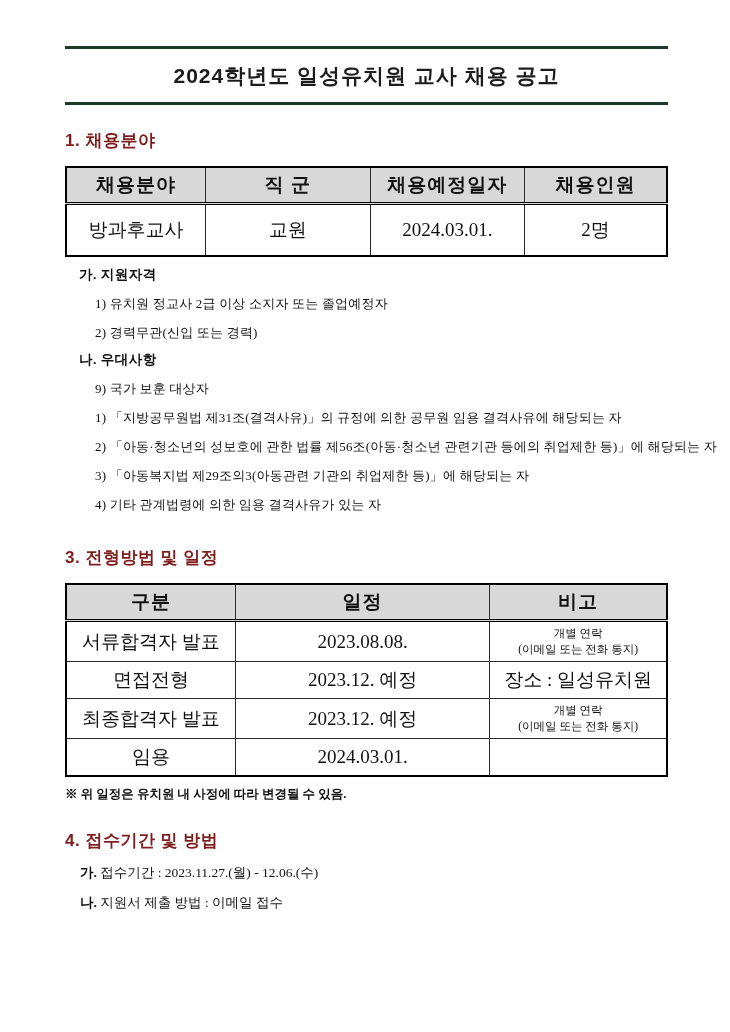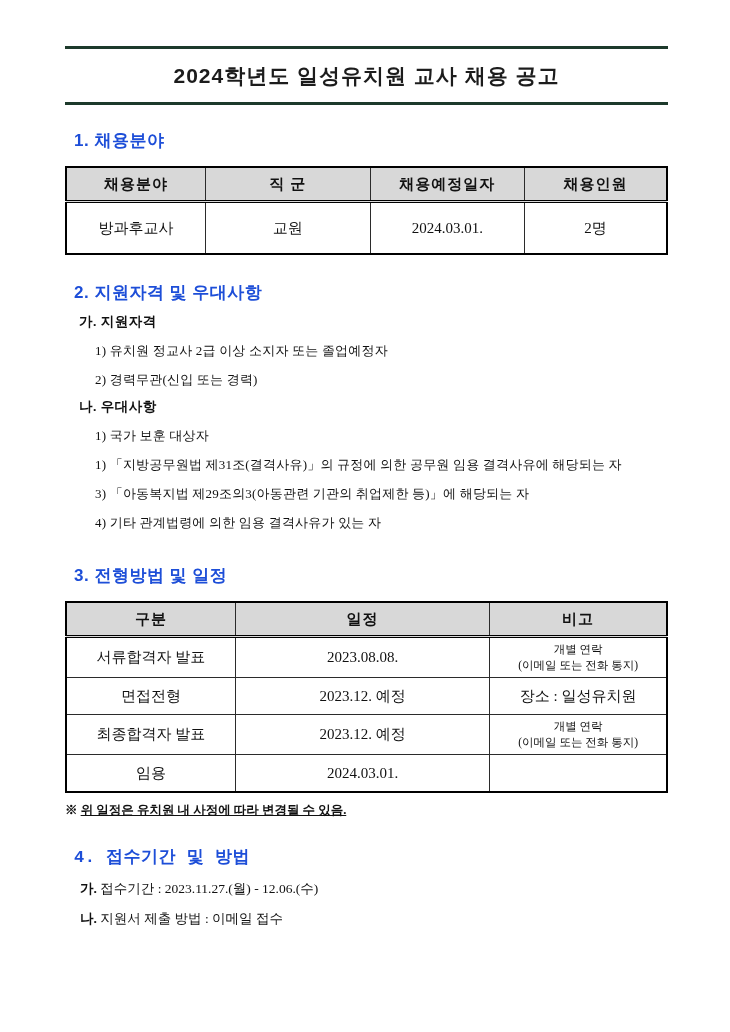--- a/index.html
+++ b/index.html
@@ -33,40 +33,40 @@
     font-size:21px;
     font-weight:700;
     letter-spacing:1px;
     color:#1c1c1c;
   }
   
   .sec-heading{
     font-family:"Liberation Sans","DejaVu Sans",sans-serif;
     font-size:17px;
     font-weight:700;
-    color:#1d4ed8;
-    margin:9px;
+    color:#7f1d1d;
+    margin:0;
     letter-spacing:0.5px;
   }
   .mt-s1{margin-top:24px;}
   .mt-s2{margin-top:26px;}
   .mt-s3{margin-top:32px;}
-  .mt-s4{margin-top:26px;font-family:Liberation Mono, monospace;}
+  .mt-s4{margin-top:26px;}
   
   table.tbl{
     width:100%;
     border-collapse:collapse;
     margin-top:14px;
     table-layout:fixed;
   }
   table.tbl th,table.tbl td{
     border:1px solid #2b2b2b;
     text-align:center;
     vertical-align:middle;
-    font-size:15px;
+    font-size:19px;
     padding:4px 2px;
   }
   table.tbl{border:2px solid #000;}
   table.tbl th{
     background:var(--hdr-bg);
     font-family:"Liberation Sans","DejaVu Sans",sans-serif;
     font-weight:700;
     height:24px;
     border-bottom:3px double #000;
     letter-spacing:1px;
@@ -91,21 +91,21 @@
     margin:11px 0 0 30px;
     white-space:nowrap;
     letter-spacing:0.2px;
   }
   
   .tbl-note{
     margin-top:9px;
     font-size:12.5px;
     font-weight:700;
   }
-  .tbl-note .underline{text-decoration:underline;}
+  .tbl-note .underline{}
   
   .s4-item{
     font-size:13.5px;
     margin:12px 0 0 15px;
     white-space:nowrap;
   }
   .s4-item .s4-label{font-weight:700;}
 </style>
 </head>
 <body>
@@ -135,32 +135,32 @@
     <tbody>
       <tr>
         <td>방과후교사</td>
         <td>교원</td>
         <td>2024.03.01.</td>
         <td>2명</td>
       </tr>
     </tbody>
   </table>
 
-  <h2 class="sec-heading mt-s2">2. 지원자격 및 우대사항</h2>
   <div class="group">
     <div class="group-label">가. 지원자격</div>
     <div class="item">1) 유치원 정교사 2급 이상 소지자 또는 졸업예정자</div>
     <div class="item">2) 경력무관(신입 또는 경력)</div>
   </div>
   <div class="group">
     <div class="group-label">나. 우대사항</div>
-    <div class="item">1) 국가 보훈 대상자</div>
+    <div class="item">9) 국가 보훈 대상자</div>
   </div>
   <div class="group">
     <div class="item">1) 「지방공무원법 제31조(결격사유)」의 규정에 의한 공무원 임용 결격사유에 해당되는 자</div>
+    <div class="item">2) 「아동·청소년의 성보호에 관한 법률 제56조(아동·청소년 관련기관 등에의 취업제한 등)」에 해당되는 자</div>
     <div class="item">3) 「아동복지법 제29조의3(아동관련 기관의 취업제한 등)」에 해당되는 자</div>
     <div class="item">4) 기타 관계법령에 의한 임용 결격사유가 있는 자</div>
   </div>
 
   <h2 class="sec-heading mt-s3">3. 전형방법 및 일정</h2>
   <table class="tbl tbl2">
     <colgroup>
         <col class="c1">
         <col class="c2">
         <col class="c3">

